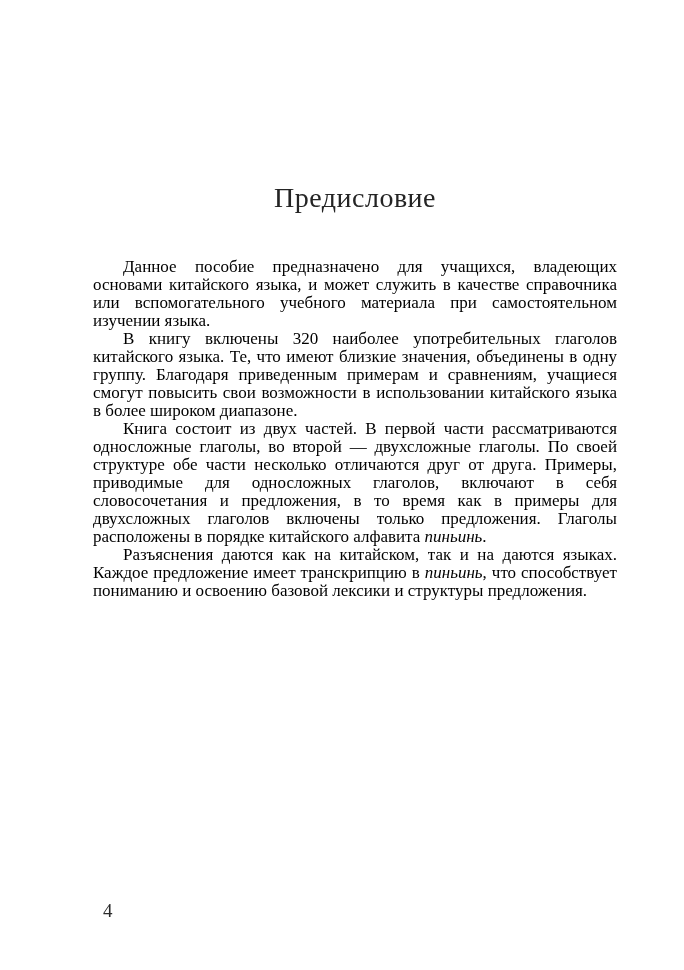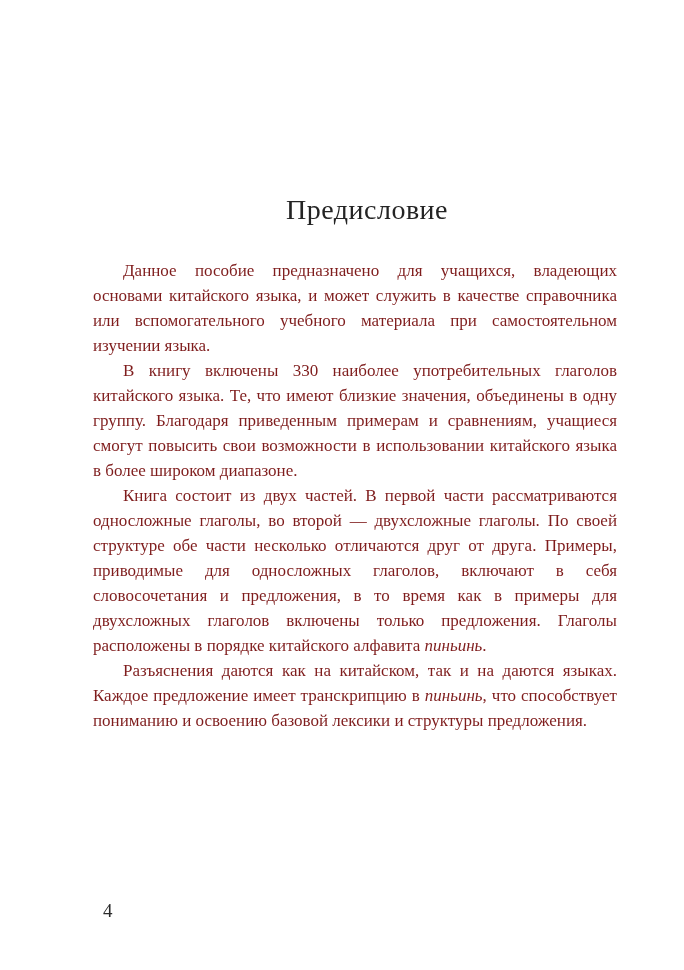--- a/index.html
+++ b/index.html
@@ -20,36 +20,36 @@
     top: 0; left: 0;
     width: 684px;
     height: 970px;
     background: #ffffff;
   }
   .title {
     position: absolute;
     top: 182px;
     left: 93px;
     width: 524px;
-    margin: 12px;
+    margin: 0;
     text-align: center;
     font-size: 28px;
     font-weight: normal;
     letter-spacing: 0.5px;
     color: #242424;
   }
   .body-text {
     position: absolute;
     top: 258px;
     left: 93px;
     width: 524px;
     font-size: 17px;
-    line-height: 25px;
+    line-height: 18px;
     text-align: justify;
-    color: #7f1d1d;
+    color: #000000;
   }
   .body-text p {
     margin: 0;
     padding: 0;
     text-indent: 30px;
   }
   .body-text .italic {
     font-style: italic;
     margin-top: 40px;
   }
@@ -62,19 +62,19 @@
   }
 </style>
 </head>
 <body>
 
 <div class="page">
   <h1 class="title">Предисловие</h1>
 
   <div class="body-text">
       <p><span>Данное пособие предназначено для учащихся, владеющих основами китайского языка, и может служить в качестве справочника или вспомогательного учебного материала при самостоятельном изучении языка.</span></p>
-      <p><span>В книгу включены 330 наиболее употребительных глаголов китайского языка. Те, что имеют близкие значения, объединены в одну группу. Благодаря приведенным примерам и сравнениям, учащиеся смогут повысить свои возможности в использовании китайского языка в более широком диапазоне.</span></p>
+      <p><span>В книгу включены 320 наиболее употребительных глаголов китайского языка. Те, что имеют близкие значения, объединены в одну группу. Благодаря приведенным примерам и сравнениям, учащиеся смогут повысить свои возможности в использовании китайского языка в более широком диапазоне.</span></p>
       <p><span>Книга состоит из двух частей. В первой части рассматриваются односложные глаголы, во второй — двухсложные глаголы. По своей структуре обе части несколько отличаются друг от друга. Примеры, приводимые для односложных глаголов, включают в себя словосочетания и предложения, в то время как в примеры для двухсложных глаголов включены только предложения. Глаголы расположены в порядке китайского алфавита </span><span class="italic">пиньинь</span><span>.</span></p>
       <p><span>Разъяснения даются как на китайском, так и на даются языках. Каждое предложение имеет транскрипцию в </span><span class="italic">пиньинь</span><span>, что способствует пониманию и освоению базовой лексики и структуры предложения.</span></p>
     </div>
 
   <div class="page-number">4</div>
 </div>
 
 </body></html>

